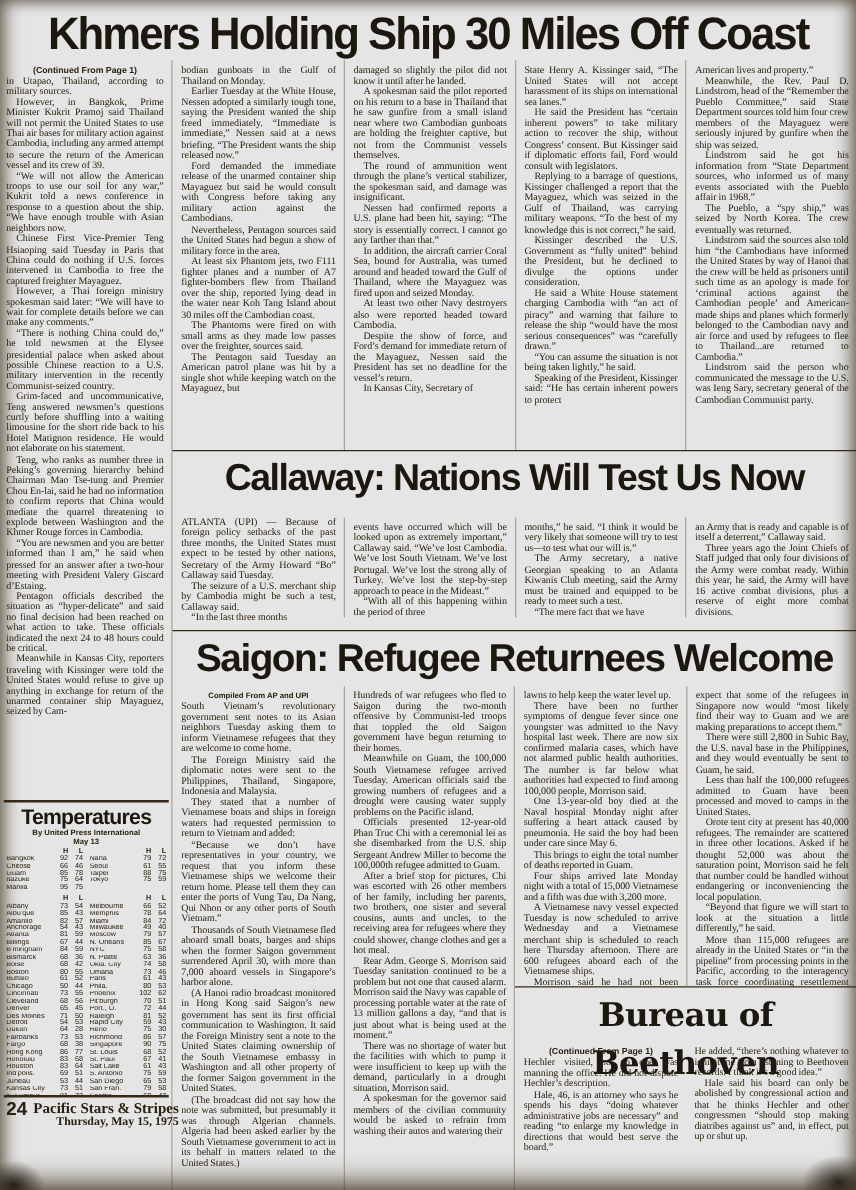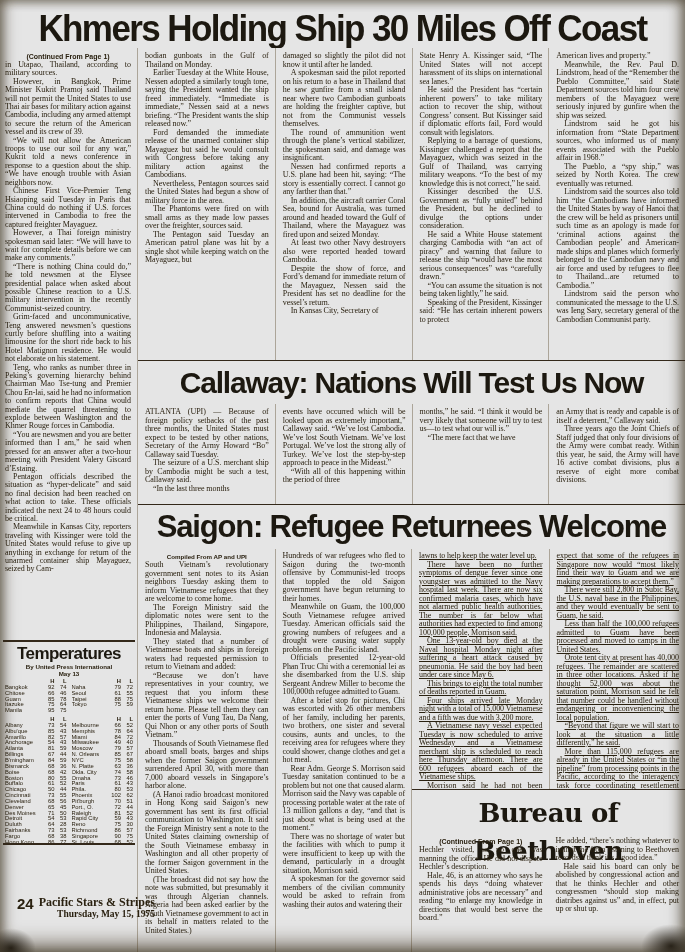--- a/index.html
+++ b/index.html
@@ -21,32 +21,32 @@
     transform:scaleY(1.04); transform-origin:top;
   }
   .body-grid { display:flex; height:904px; }
   .left-col { width:137px; position:relative; }
   .left-article { height:588px; overflow:hidden; padding:4px 6px 0 5px; text-align:justify; }
   .right-group { width:548px; display:flex; flex-direction:column; border-left:1px solid rgba(78,60,30,.38); }
   .row4 { display:flex; }
   .ncol { width:137px; padding:4px 6px 0 7px; overflow:hidden; text-align:justify; }
   .ncol + .ncol, .pair-col2 { border-left:1px solid rgba(78,60,30,.38); }
   .khmers-row { height:312px; }
-  .callaway-row { height:100px; }
+  .callaway-row { height:100px;align-items:center; }
   .headline2 {
     font-family:"Liberation Sans", sans-serif; font-weight:700;
     font-size:30px; letter-spacing:-1.2px; text-align:center; color:#1c1810;
     border-top:1.5px solid #33281a; padding-top:3px; height:44px; line-height:38px;
   }
   .headline2.sgn { font-size:31px; height:45px; }
   .saigon-row { flex:1; display:flex; }
   .saigon-col { width:137px; padding:3px 6px 0 7px; overflow:hidden; text-align:justify; }
   .saigon-pair { width:274px; display:flex; flex-direction:column; border-left:1px solid rgba(78,60,30,.38); }
   .pair-row { display:flex; height:240px; }
-  .pair-row .saigon-col { border-left:none;text-decoration:underline; }
+  .pair-row .saigon-col { border-left:none; }
   .pair-row .saigon-col + .saigon-col { border-left:1px solid rgba(78,60,30,.38); }
   .headline3 {
     font-family:"DejaVu Serif", serif; font-weight:700; 
     font-size:26px; letter-spacing:-0.5px; text-align:center; color:#1c1810;
     border-top:1.5px solid #33281a; padding-top:4px; height:46px; line-height:38px;
   }
   .beeth-row { display:flex; flex:1; }
   .beeth-col { width:137px; padding:2px 6px 0 7px; overflow:hidden; text-align:justify; }
   .beeth-col + .beeth-col { border-left:none; }
   .para {
@@ -55,36 +55,36 @@
   }
   .left-article .para { line-height:8.4px; }
   .col-body > .para:first-child { text-indent:0; }
   .cont-note, .byline {
     font-family:"Liberation Sans", sans-serif; font-weight:700;
     font-size:7px; text-align:center; line-height:9px;
   }
   .byline { font-size:6.2px; }
   
   .temps {
-    margin:4px 2px 0 3px; height:205px; overflow:hidden;
+    margin:4px 2px 0 3px; height:238px; overflow:hidden;
     border-top:2px solid #33281a; border-bottom:2px solid #33281a;
     padding:3px 2px 0 2px; font-family:"Liberation Sans", sans-serif;
   }
   .temps-title { font-weight:700; font-size:17px; letter-spacing:-0.6px; text-align:center; line-height:18px; color:#1c1810; }
   .temps-src { font-weight:700; font-size:6.2px; text-align:center; line-height:7px; }
   .temps-date { font-weight:700; font-size:6.2px; text-align:center; line-height:7px; margin-bottom:2px; }
   .t-cols { display:flex; gap:5px; }
   .t-sub { flex:1; min-width:0; }
   .t-row, .t-head { display:flex; font-size:5.8px; line-height:5.85px; }
   .t-head { font-weight:700; }
   .t-city { flex:1; white-space:nowrap; overflow:hidden; }
   .t-h, .t-l { width:12px; text-align:right; }
   .t-gap { height:3px; }
   
-  .footer { position:absolute; left:5px; bottom:32px; width:180px; display:flex; gap:5px; align-items:flex-start;padding-left:12px; }
+  .footer { position:absolute; left:5px; bottom:48px; width:180px; display:flex; gap:5px; align-items:flex-start; }
   .page-num { font-family:"Liberation Sans", sans-serif; font-weight:700; font-size:15px; line-height:16px; }
   .paper-name { font-family:"Liberation Serif", serif; font-weight:700; font-size:12px; white-space:nowrap; line-height:13px; }
   .paper-date { font-family:"Liberation Serif", serif; font-weight:700; font-size:9.5px; text-align:right; line-height:11px; }
   .corner { position:absolute; background:radial-gradient(ellipse at center, rgba(20,14,4,.85), rgba(20,14,4,0) 70%); }
   .corner.bl { left:-14px; bottom:-16px; width:50px; height:40px; }
   .corner.br { right:-16px; bottom:-16px; width:60px; height:44px; }
 </style>
 </head>
 <body>
 
@@ -484,20 +484,21 @@
     </div>
 
     <div class="right-group">
 
       <div class="row4 khmers-row">
         <div class="ncol col-body">
             <p class="para">bodian gunboats in the Gulf of Thailand on Monday.</p>
             <p class="para">Earlier Tuesday at the White House, Nessen adopted a similarly tough tone, saying the President wanted the ship freed immediately. “Immediate is immediate,” Nessen said at a news briefing. “The President wants the ship released now.”</p>
             <p class="para">Ford demanded the immediate release of the unarmed container ship Mayaguez but said he would consult with Congress before taking any military action against the Cambodians.</p>
             <p class="para">Nevertheless, Pentagon sources said the United States had begun a show of military force in the area.</p>
+            <p class="para">At least six Phantom jets, two F111 fighter planes and a number of A7 fighter-bombers flew from Thailand over the ship, reported lying dead in the water near Koh Tang Island about 30 miles off the Cambodian coast.</p>
             <p class="para">The Phantoms were fired on with small arms as they made low passes over the freighter, sources said.</p>
             <p class="para">The Pentagon said Tuesday an American patrol plane was hit by a single shot while keeping watch on the Mayaguez, but</p>
           </div>
         <div class="ncol col-body">
             <p class="para">damaged so slightly the pilot did not know it until after he landed.</p>
             <p class="para">A spokesman said the pilot reported on his return to a base in Thailand that he saw gunfire from a small island near where two Cambodian gunboats are holding the freighter captive, but not from the Communist vessels themselves.</p>
             <p class="para">The round of ammunition went through the plane’s vertical stabilizer, the spokesman said, and damage was insignificant.</p>
             <p class="para">Nessen had confirmed reports a U.S. plane had been hit, saying: “The story is essentially correct. I cannot go any farther than that.”</p>
             <p class="para">In addition, the aircraft carrier Coral Sea, bound for Australia, was turned around and headed toward the Gulf of Thailand, where the Mayaguez was fired upon and seized Monday.</p>
             <p class="para">At least two other Navy destroyers also were reported headed toward Cambodia.</p>
@@ -530,20 +531,21 @@
             <p class="para">ATLANTA (UPI) — Because of foreign policy setbacks of the past three months, the United States must expect to be tested by other nations, Secretary of the Army Howard “Bo” Callaway said Tuesday.</p>
             <p class="para">The seizure of a U.S. merchant ship by Cambodia might be such a test, Callaway said.</p>
             <p class="para">“In the last three months</p>
           </div>
         <div class="ncol col-body">
             <p class="para">events have occurred which will be looked upon as extremely important,” Callaway said. “We’ve lost Cambodia. We’ve lost South Vietnam. We’ve lost Portugal. We’ve lost the strong ally of Turkey. We’ve lost the step-by-step approach to peace in the Mideast.”</p>
             <p class="para">“With all of this happening within the period of three</p>
           </div>
         <div class="ncol col-body">
             <p class="para">months,” he said. “I think it would be very likely that someone will try to test us—to test what our will is.”</p>
+            <p class="para">The Army secretary, a native Georgian speaking to an Atlanta Kiwanis Club meeting, said the Army must be trained and equipped to be ready to meet such a test.</p>
             <p class="para">“The mere fact that we have</p>
           </div>
         <div class="ncol col-body">
             <p class="para">an Army that is ready and capable is of itself a deterrent,” Callaway said.</p>
             <p class="para">Three years ago the Joint Chiefs of Staff judged that only four divisions of the Army were combat ready. Within this year, he said, the Army will have 16 active combat divisions, plus a reserve of eight more combat divisions.</p>
           </div>
       </div>
 
       <div class="headline2 sgn">Saigon: Refugee Returnees Welcome</div>
 

